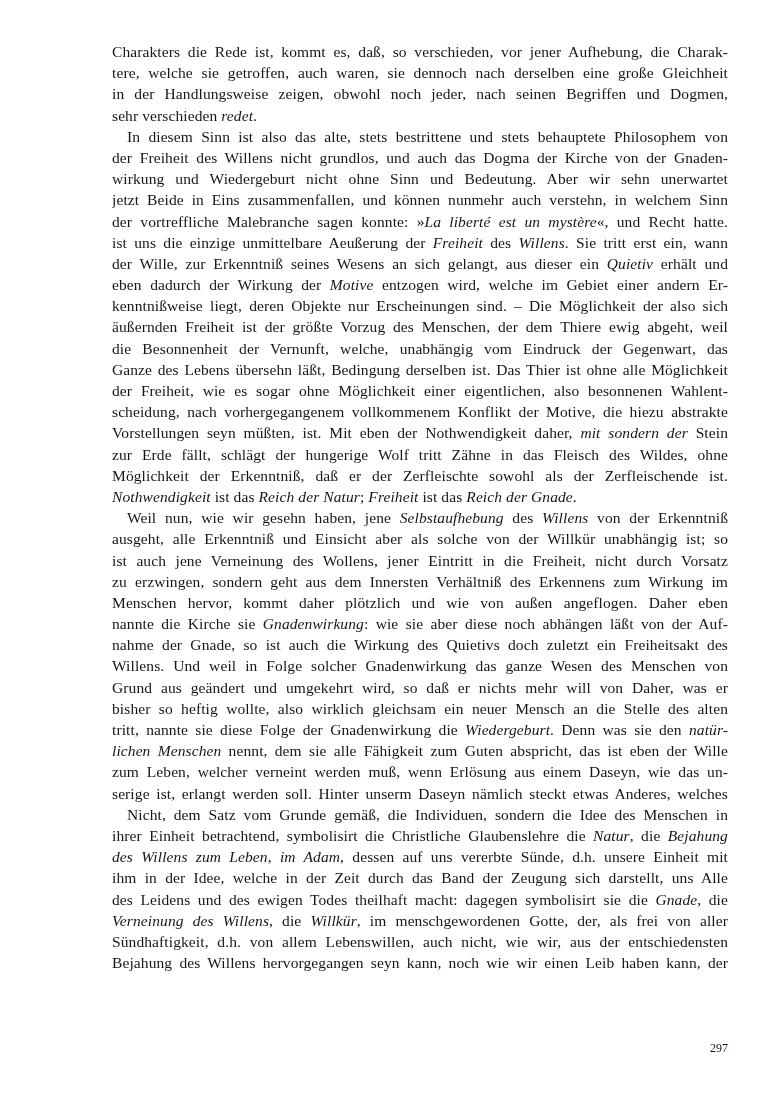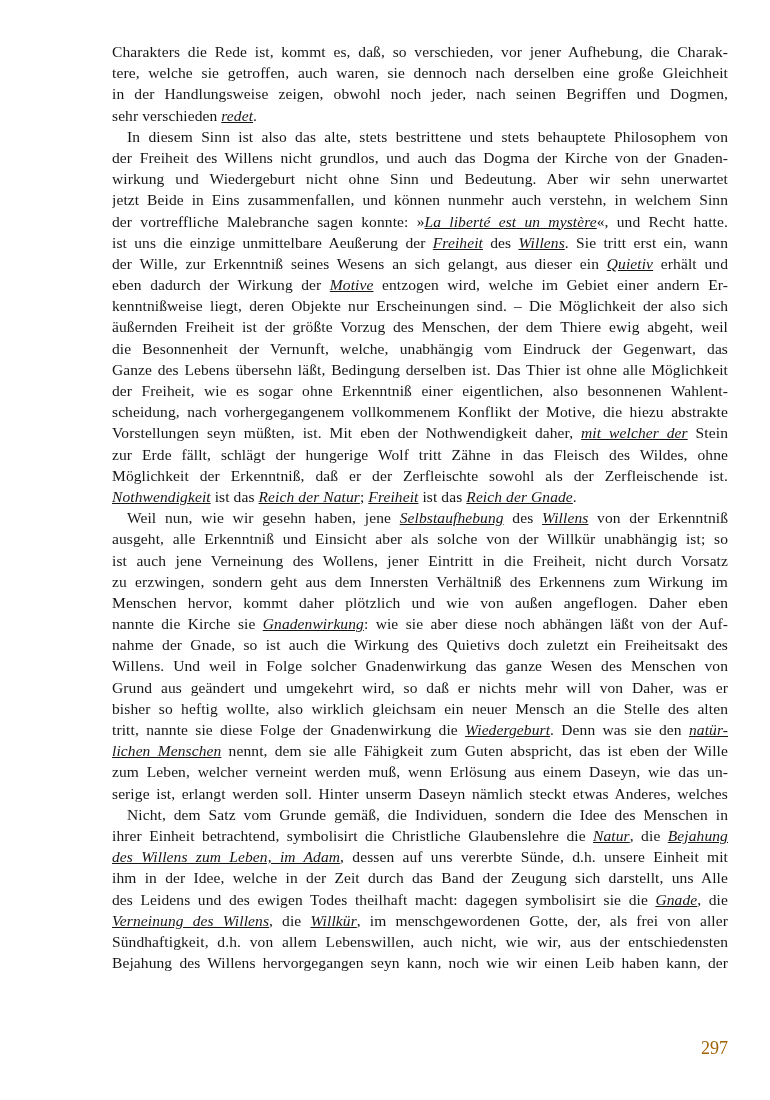--- a/index.html
+++ b/index.html
@@ -34,31 +34,30 @@
     white-space: normal;
   }
   .line.last {
     text-align-last: left;
   }
   .line.indent {
     text-indent: 15px;
   }
   .line em {
     font-style: italic;
-    text-decoration: underline;
   }
   .page-number {
     position: absolute;
     left: 112px;
     top: 1040px;
     width: 616px;
     text-align: right;
-    font-size: 18px;
+    font-size: 12px;
     line-height: 16px;
-    color: #a16207;
+    color: #0f172a;
   }
 </style>
 </head>
 <body>
 
 <div class="page">
   <div class="text-block">
       <div class="line">Charakters die Rede ist, kommt es, daß, so verschieden, vor jener Aufhebung, die Charak-</div>
       <div class="line">tere, welche sie getroffen, auch waren, sie dennoch nach derselben eine große Gleichheit</div>
       <div class="line">in der Handlungsweise zeigen, obwohl noch jeder, nach seinen Begriffen und Dogmen,</div>
@@ -68,23 +67,23 @@
       <div class="line">wirkung und Wiedergeburt nicht ohne Sinn und Bedeutung. Aber wir sehn unerwartet</div>
       <div class="line">jetzt Beide in Eins zusammenfallen, und können nunmehr auch verstehn, in welchem Sinn</div>
       <div class="line">der vortreffliche Malebranche sagen konnte: »<em>La liberté est un mystère</em>«, und Recht hatte.</div>
       <div class="line">ist uns die einzige unmittelbare Aeußerung der <em>Freiheit</em> des <em>Willens</em>. Sie tritt erst ein, wann</div>
       <div class="line">der Wille, zur Erkenntniß seines Wesens an sich gelangt, aus dieser ein <em>Quietiv</em> erhält und</div>
       <div class="line">eben dadurch der Wirkung der <em>Motive</em> entzogen wird, welche im Gebiet einer andern Er-</div>
       <div class="line">kenntnißweise liegt, deren Objekte nur Erscheinungen sind. – Die Möglichkeit der also sich</div>
       <div class="line">äußernden Freiheit ist der größte Vorzug des Menschen, der dem Thiere ewig abgeht, weil</div>
       <div class="line">die Besonnenheit der Vernunft, welche, unabhängig vom Eindruck der Gegenwart, das</div>
       <div class="line">Ganze des Lebens übersehn läßt, Bedingung derselben ist. Das Thier ist ohne alle Möglichkeit</div>
-      <div class="line">der Freiheit, wie es sogar ohne Erkenntniß einer eigentlichen, also besonnenen Wahlent-</div>
+      <div class="line">der Freiheit, wie es sogar ohne Möglichkeit einer eigentlichen, also besonnenen Wahlent-</div>
       <div class="line">scheidung, nach vorhergegangenem vollkommenem Konflikt der Motive, die hiezu abstrakte</div>
-      <div class="line">Vorstellungen seyn müßten, ist. Mit eben der Nothwendigkeit daher, <em>mit welcher der</em> Stein</div>
+      <div class="line">Vorstellungen seyn müßten, ist. Mit eben der Nothwendigkeit daher, <em>mit sondern der</em> Stein</div>
       <div class="line">zur Erde fällt, schlägt der hungerige Wolf tritt Zähne in das Fleisch des Wildes, ohne</div>
       <div class="line">Möglichkeit der Erkenntniß, daß er der Zerfleischte sowohl als der Zerfleischende ist.</div>
       <div class="line last"><em>Nothwendigkeit</em> ist das <em>Reich der Natur</em>; <em>Freiheit</em> ist das <em>Reich der Gnade</em>.</div>
       <div class="line indent">Weil nun, wie wir gesehn haben, jene <em>Selbstaufhebung</em> des <em>Willens</em> von der Erkenntniß</div>
       <div class="line">ausgeht, alle Erkenntniß und Einsicht aber als solche von der Willkür unabhängig ist; so</div>
       <div class="line">ist auch jene Verneinung des Wollens, jener Eintritt in die Freiheit, nicht durch Vorsatz</div>
       <div class="line">zu erzwingen, sondern geht aus dem Innersten Verhältniß des Erkennens zum Wirkung im</div>
       <div class="line">Menschen hervor, kommt daher plötzlich und wie von außen angeflogen. Daher eben</div>
       <div class="line">nannte die Kirche sie <em>Gnadenwirkung</em>: wie sie aber diese noch abhängen läßt von der Auf-</div>
       <div class="line">nahme der Gnade, so ist auch die Wirkung des Quietivs doch zuletzt ein Freiheitsakt des</div>

